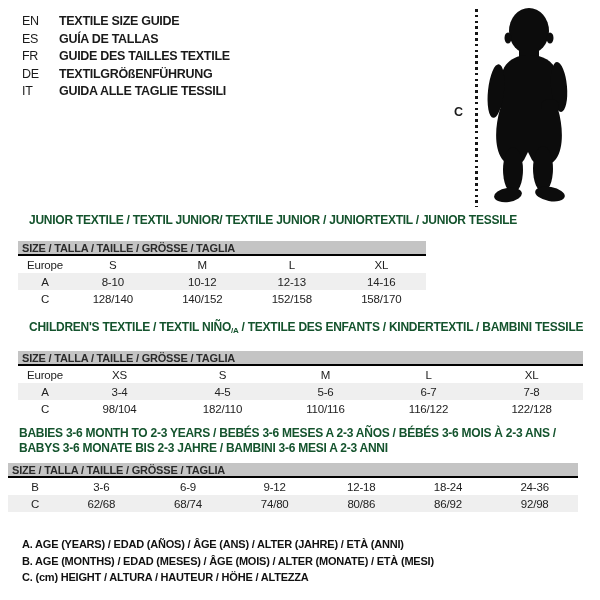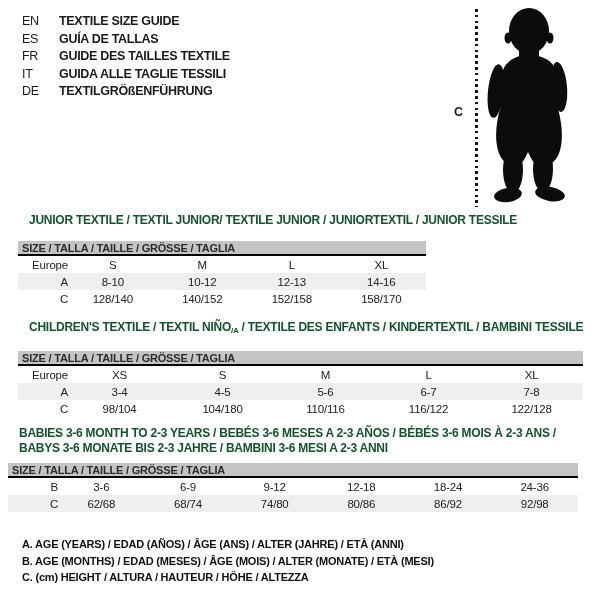--- a/index.html
+++ b/index.html
@@ -48,21 +48,21 @@
     height:15px; line-height:14px;
     background:#c4c4c4; border-bottom:2px solid #000000;
     font-size:11px; font-weight:bold; letter-spacing:-0.2px;
     padding-left:4px; color:#2a2a2a;
   }
   .size-table {
     width:100%; border-collapse:collapse; table-layout:fixed;
     font-size:11.5px; letter-spacing:-0.2px; color:#222;
   }
   .size-table td { height:17px; text-align:center; vertical-align:middle; padding:0; }
-  .size-table td:first-child { text-align:right; padding-left:4px; }
+  .size-table td:first-child { text-align:center; padding-left:4px; }
   .size-table tr:nth-child(2) td { background:#efefef; }
   col.label-col { width:50px; }
 
   #section-junior   { left:18px; top:213px; width:408px; }
   #section-children { left:18px; top:320px; width:565px; }
   #section-babies   { left:8px; top:426px; width:570px; }
 
   
   .legend { position:absolute; left:22px; top:536px; }
   .legend-line {
@@ -80,26 +80,26 @@
   </div>
   <div class="lang-row">
     <span class="lang-code">ES</span>
     <span class="lang-label">GUÍA DE TALLAS</span>
   </div>
   <div class="lang-row">
     <span class="lang-code">FR</span>
     <span class="lang-label">GUIDE DES TAILLES TEXTILE</span>
   </div>
   <div class="lang-row">
+    <span class="lang-code">DE</span>
+    <span class="lang-label">TEXTILGRÖßENFÜHRUNG</span>
+  </div>
+  <div class="lang-row">
     <span class="lang-code">IT</span>
     <span class="lang-label">GUIDA ALLE TAGLIE TESSILI</span>
-  </div>
-  <div class="lang-row">
-    <span class="lang-code">DE</span>
-    <span class="lang-label">TEXTILGRÖßENFÜHRUNG</span>
   </div>
 </div>
 
 <div class="figure-block">
   <div class="height-line"></div>
   <span class="height-label">C</span>
   <svg class="baby-svg" width="102" height="203" viewBox="0 0 102 203" aria-hidden="true">
     <g fill="#0c0c0c">
       <ellipse cx="42" cy="26" rx="20" ry="23"></ellipse>
       <ellipse cx="21" cy="33" rx="3.5" ry="5.5"></ellipse>
@@ -182,21 +182,21 @@
       <td>A</td>
       <td>3-4</td>
       <td>4-5</td>
       <td>5-6</td>
       <td>6-7</td>
       <td>7-8</td>
     </tr>
     <tr>
       <td>C</td>
       <td>98/104</td>
-      <td>104/180</td>
+      <td>182/110</td>
       <td>110/116</td>
       <td>116/122</td>
       <td>122/128</td>
     </tr>
   </tbody>
     </table>
 </div>
 
 <div class="section" id="section-babies">
   <div class="section-title">BABIES 3-6 MONTH TO 2-3 YEARS / BEBÉS 3-6 MESES A 2-3 AÑOS / BÉBÉS 3-6 MOIS À 2-3 ANS /</div>

